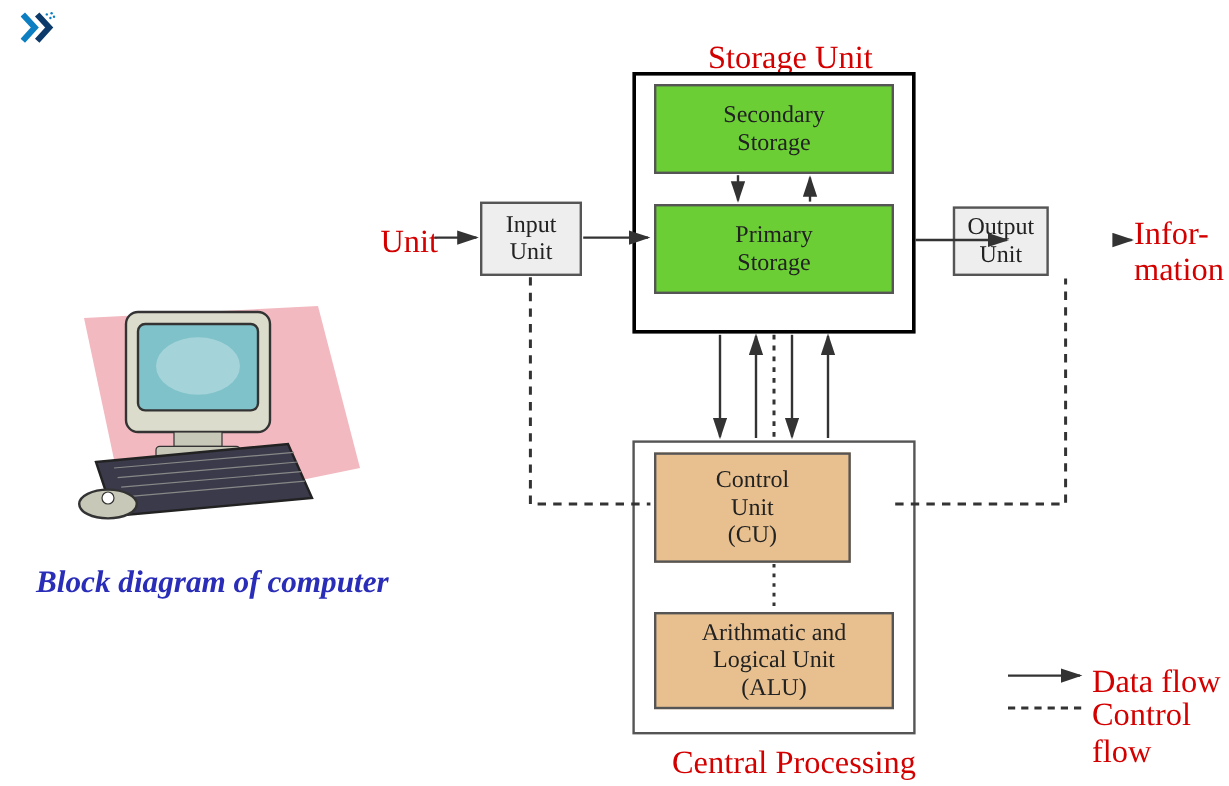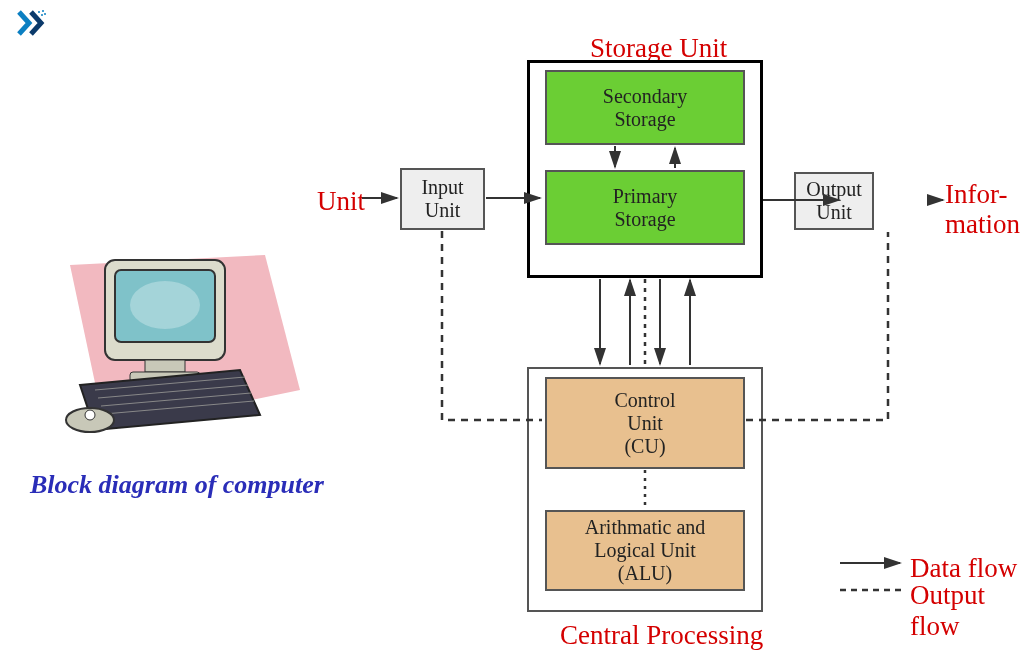--- a/index.html
+++ b/index.html
@@ -116,21 +116,21 @@
       position: absolute;
       border: 2px solid #555;
       top: 367px; left: 527px;
       width: 236px; height: 245px;
       background: #fff;
     }
     .input-box { top: 168px; left: 400px; width: 85px; height: 62px; }
     .output-box { top: 172px; left: 794px; width: 80px; height: 58px; }
     .secondary-box { top: 70px; left: 545px; width: 200px; height: 75px; }
     .primary-box { top: 170px; left: 545px; width: 200px; height: 75px; }
-    .cu-box { top: 377px; left: 545px; width: 200px; height: 92px; }
+    .cu-box { top: 377px; left: 545px; width: 164px; height: 92px; }
     .alu-box { top: 510px; left: 545px; width: 200px; height: 81px; }
     svg.connector {
       position: absolute;
       top: 0; left: 0;
       width: 1024px;
       height: 655px;
       pointer-events: none;
     }
   </style>
 </head>
@@ -175,21 +175,21 @@
 </div>
 
 <div class="caption">Block diagram of computer</div>
 
 <div class="label-red storage-title">Storage Unit</div>
 <div class="label-red data-label">Unit</div>
 <div class="label-red info-label" style="white-space:pre-line;">Infor-
 mation</div>
 <div class="label-red cpu-title">Central Processing</div>
 <div class="label-red legend-data">Data flow</div>
-<div class="label-red legend-control">Output flow</div>
+<div class="label-red legend-control">Control flow</div>
 
 <div class="storage-container"></div>
 <div class="cpu-container"></div>
 
 <div class="box input-box" style="white-space:pre-line;">Input
 Unit</div>
 <div class="box output-box" style="white-space:pre-line;">Output
 Unit</div>
 <div class="green-box secondary-box" style="white-space:pre-line;">Secondary
 Storage</div>

